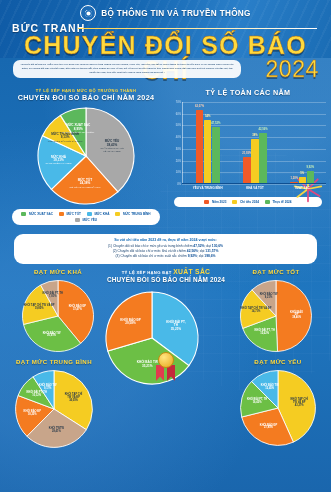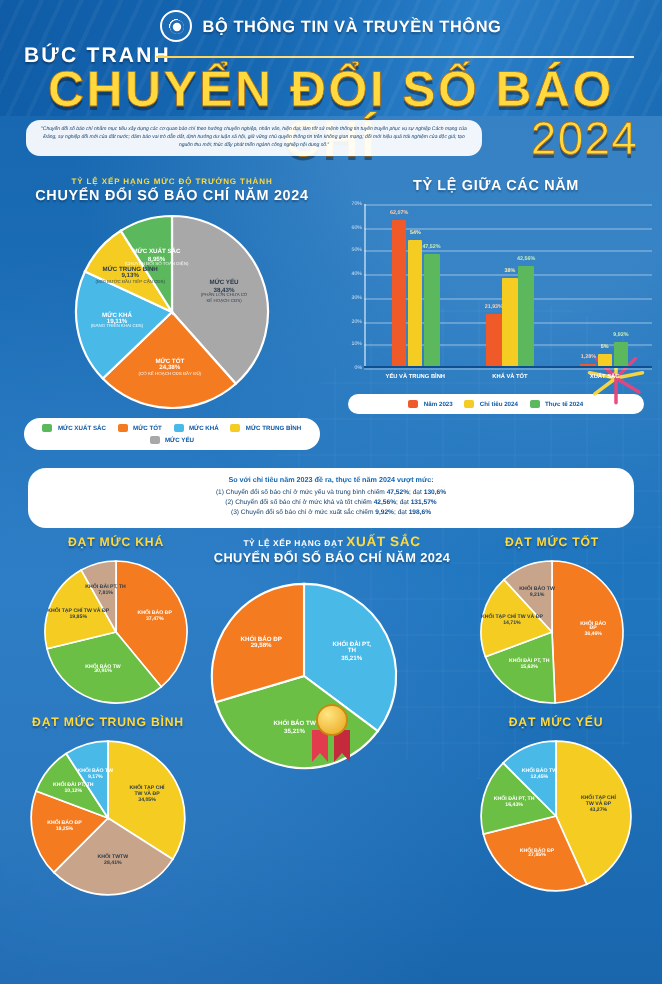--- a/index.html
+++ b/index.html
@@ -215,21 +215,21 @@
           <span>MỨC TRUNG BÌNH</span>
         </div>
         <div class="lg">
           <i style="background:#a8a8a8"></i>
           <span>MỨC YẾU</span>
         </div>
       </div>
   </div>
 
   <div id="topRight">
-    <div class="sec-title">TỶ LỆ GIỮA CÁC NĂM</div>
+    <div class="sec-title">TỶ LỆ TOÀN CÁC NĂM</div>
     <svg class="burst" viewBox="0 0 40 34">
       <g stroke-width="2" stroke-linecap="round">
         <path d="M20 17 L20 3" stroke="#ffd93d"></path>
           <path d="M20 17 L31 6" stroke="#e8457c"></path>
         <path d="M20 17 L35 14" stroke="#ffd93d"></path>
           <path d="M20 17 L33 25" stroke="#e8457c"></path>
         <path d="M20 17 L9 6" stroke="#e8457c"></path>
           <path d="M20 17 L5 14" stroke="#ffd93d"></path>
         <path d="M20 17 L8 26" stroke="#ffd93d"></path>
           <path d="M20 17 L20 31" stroke="#e8457c"></path>

